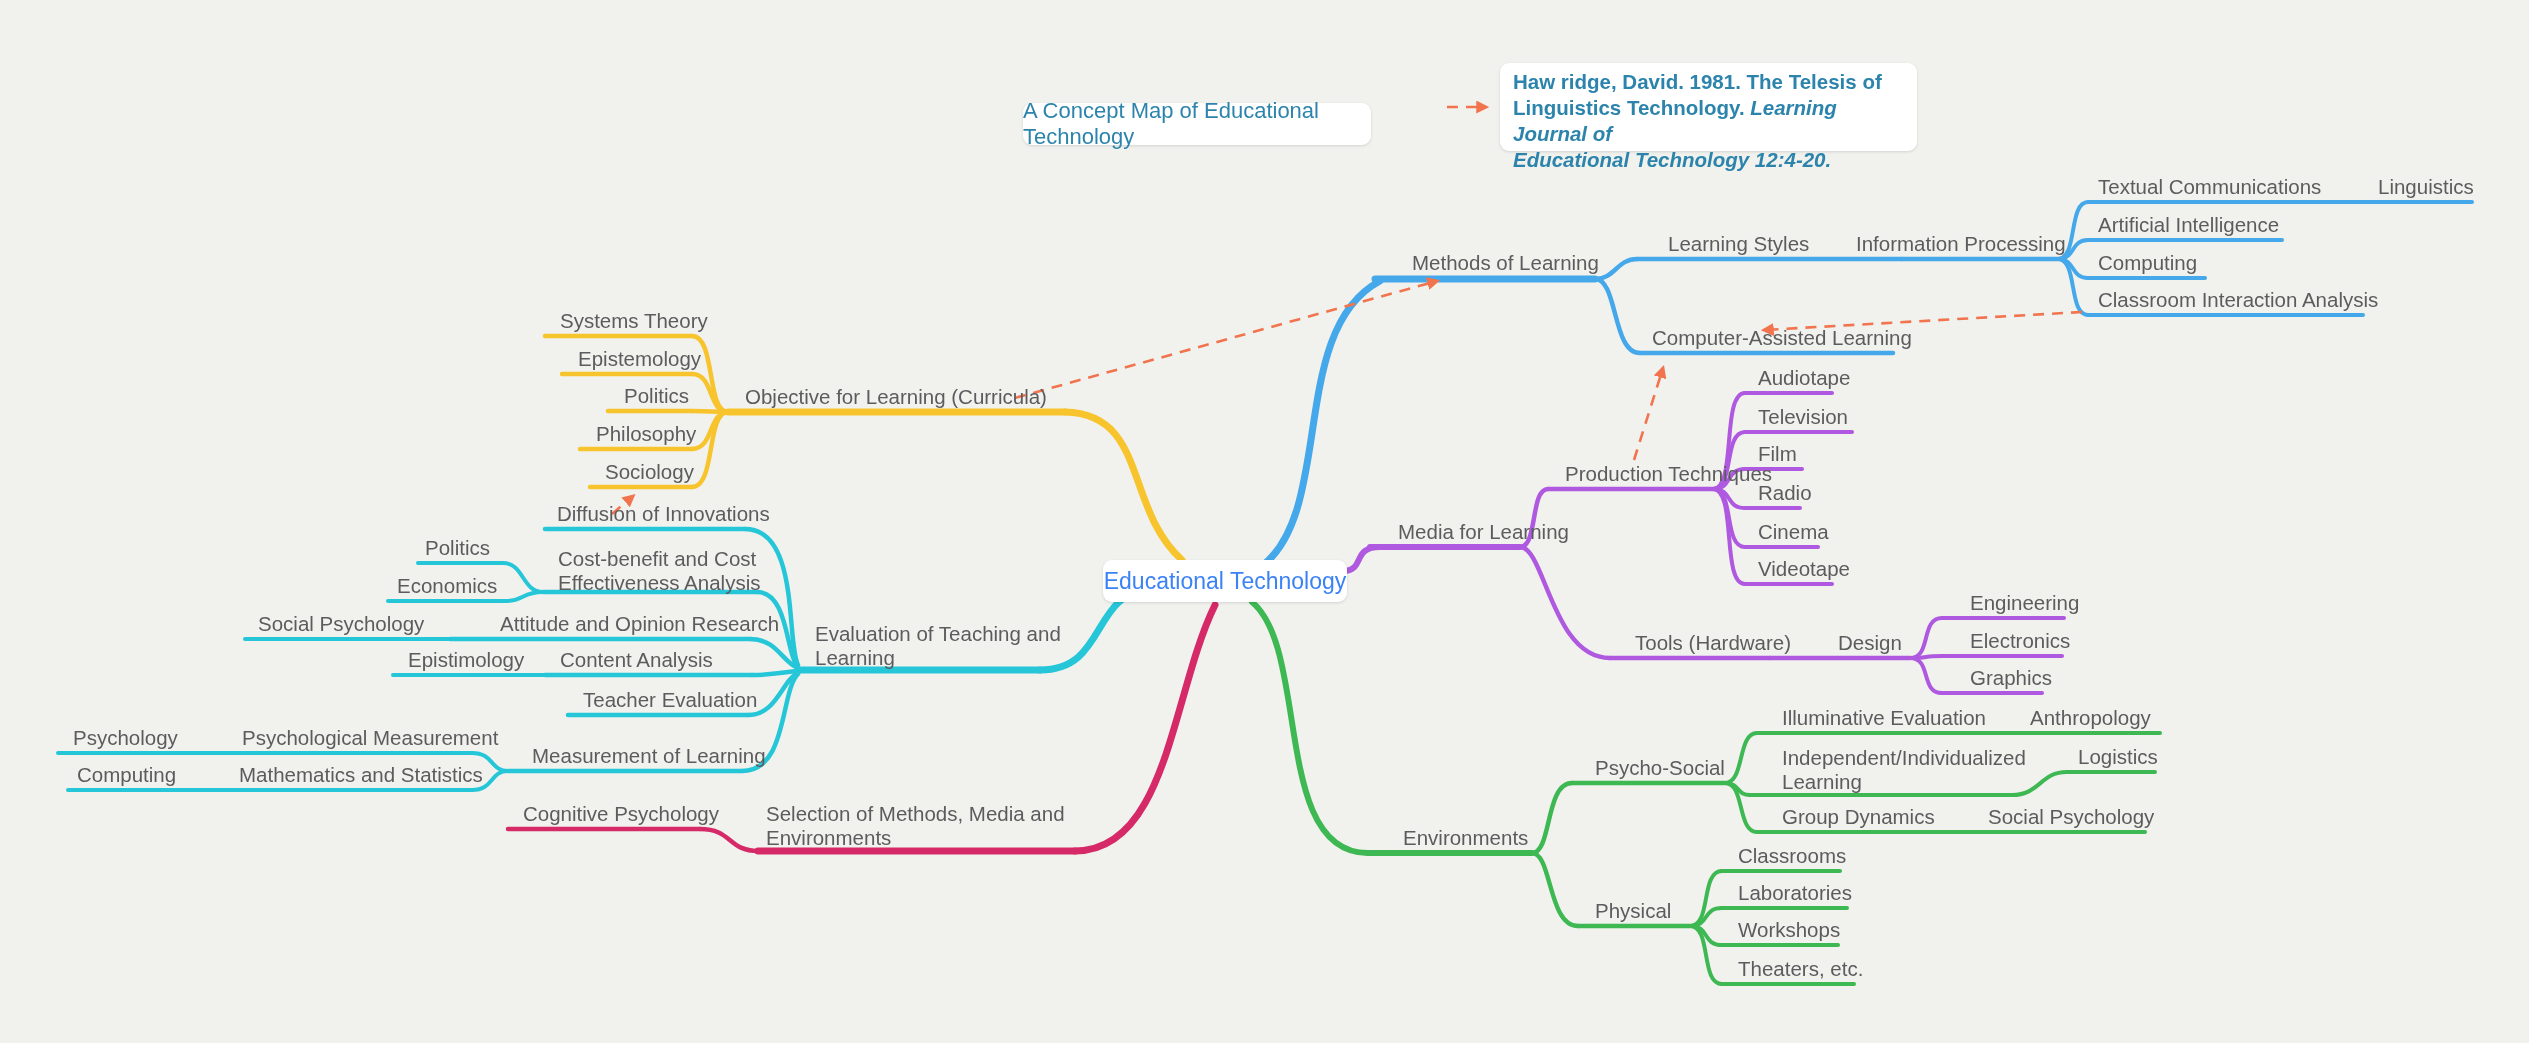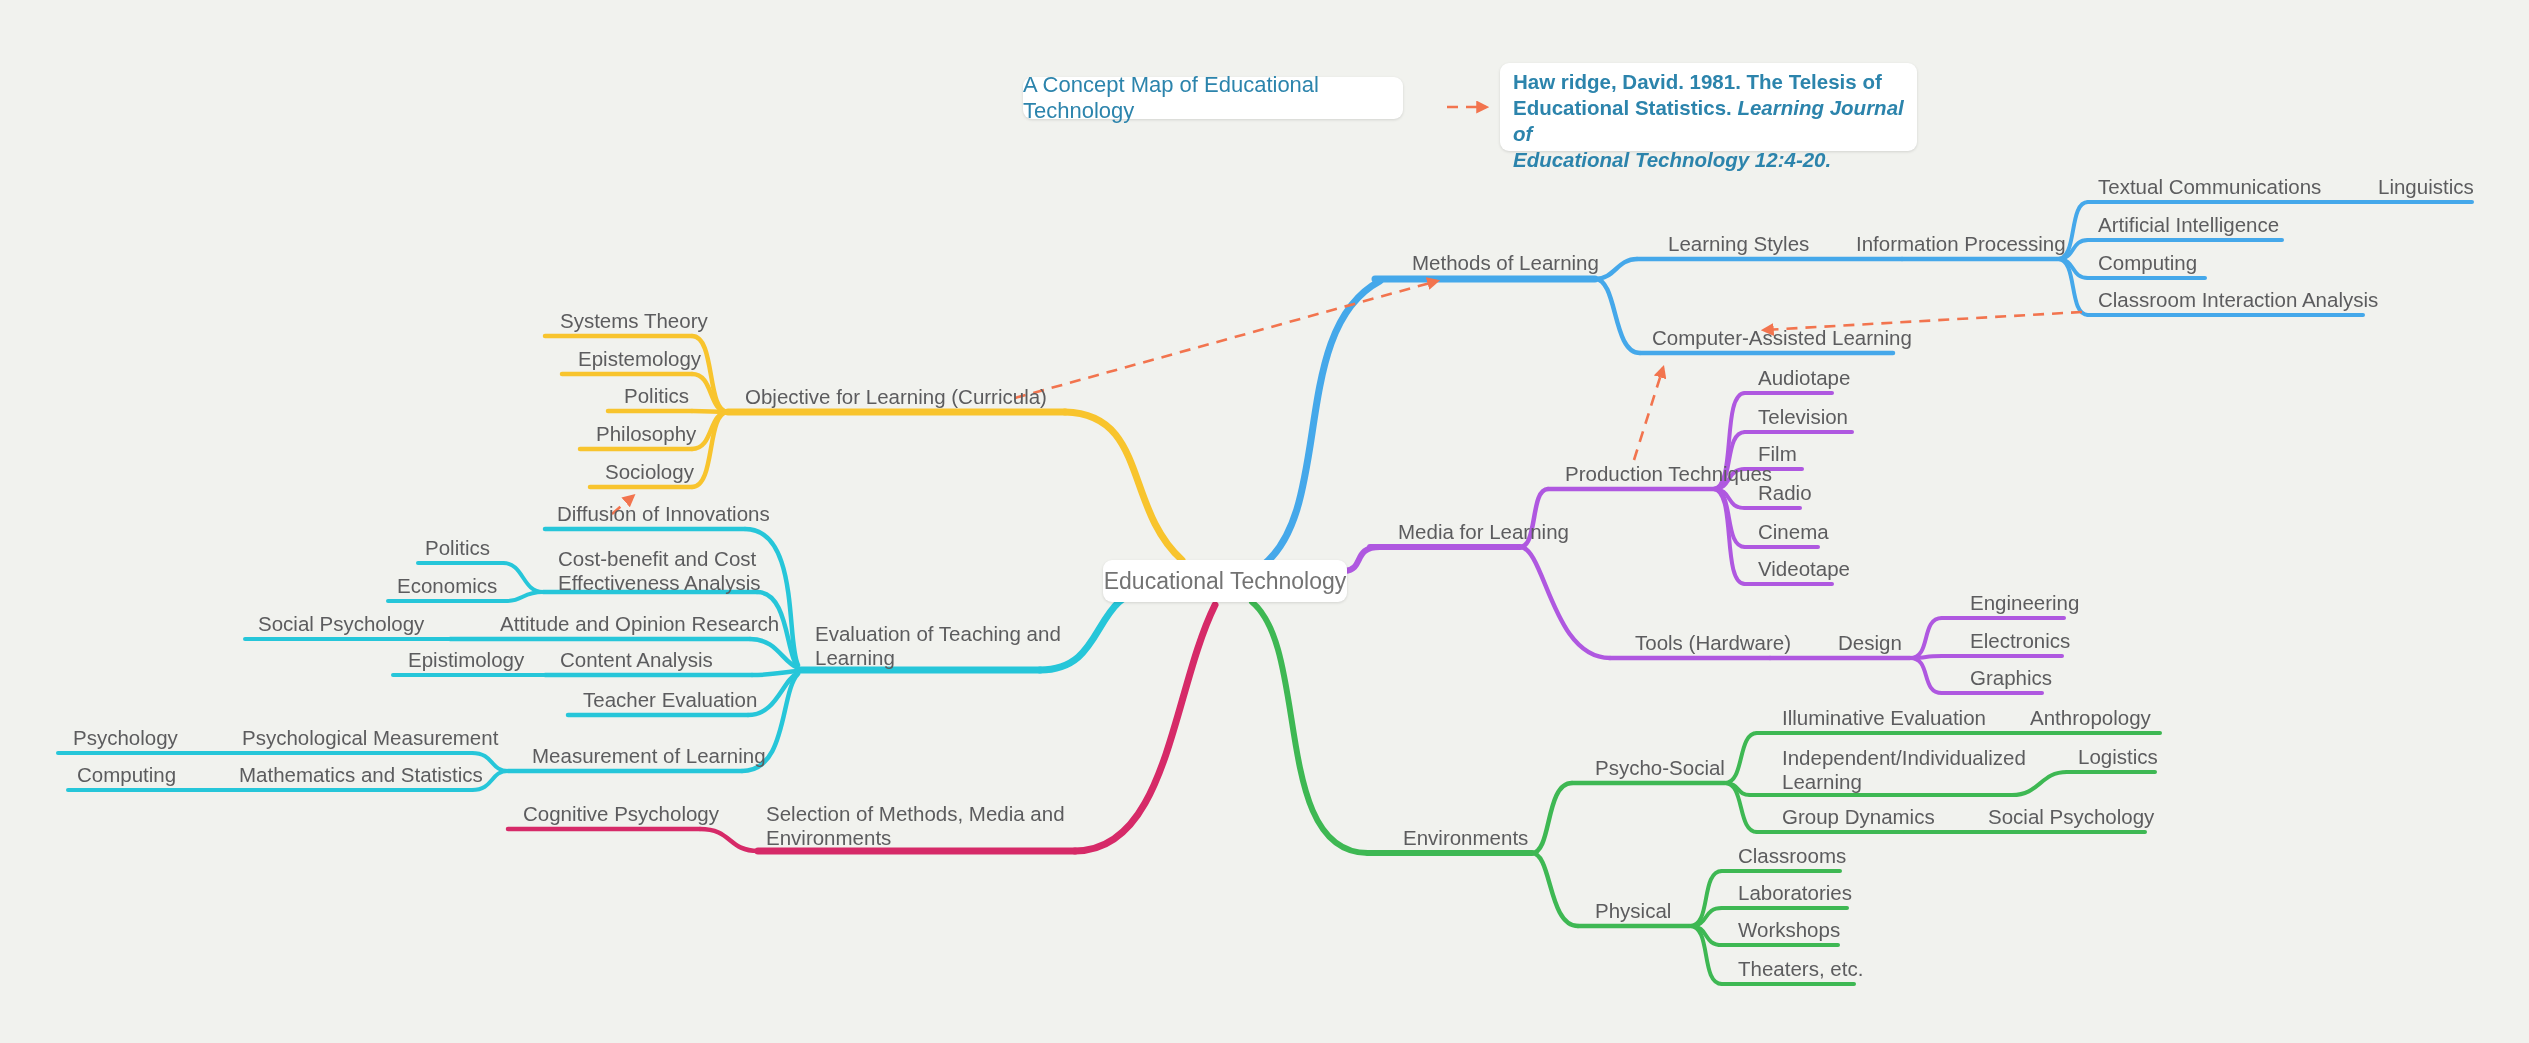--- a/index.html
+++ b/index.html
@@ -12,22 +12,22 @@
   svg text {
     font-family:"Liberation Sans", sans-serif;
     font-size:20.5px; fill:#5c5c5e;
   }
   .card {
     position:absolute; background:#ffffff; border-radius:9px;
     box-shadow:0 1px 3px rgba(0,0,0,0.13);
     color:#2c84ac; box-sizing:border-box;
   }
   .card.centered { display:flex; align-items:center; justify-content:center; }
-  #title-card { left:1023px; top:77px; width:380px; height:42px; font-size:22px; }
-  #center-card { left:1103px; top:560px; width:244px; height:42px; font-size:23px; color:#737373; }
+  #title-card { left:1023px; top:103px; width:348px; height:42px; font-size:22px; }
+  #center-card { left:1103px; top:560px; width:244px; height:42px; font-size:23px; color:#3b82f6; }
   #citation-card {
     left:1500px; top:63px; width:417px; height:88px;
     padding:6px 13px; font-size:20.5px; line-height:26px;font-weight:bold;
   }
   #citation-card i { font-style:italic; }
 </style>
 </head>
 <body>
 
 <div id="canvas">
@@ -229,21 +229,21 @@
         <text x="523" y="821">Cognitive Psychology</text>
       </g>
   </svg>
 
   <div class="card centered" id="title-card">
     <span>A Concept Map of Educational Technology</span>
   </div>
 
   <div class="card" id="citation-card">
     <div><span>Haw ridge, David. 1981. The Telesis of</span><i></i></div>
-    <div><span>Educational Statistics. </span><i>Learning Journal of</i></div>
+    <div><span>Linguistics Technology. </span><i>Learning Journal of</i></div>
     <div><span></span><i>Educational Technology 12:4-20.</i></div>
   </div>
 
   <div class="card centered" id="center-card">
     <span>Educational Technology</span>
   </div>
 
 </div>
 
 </body></html>

